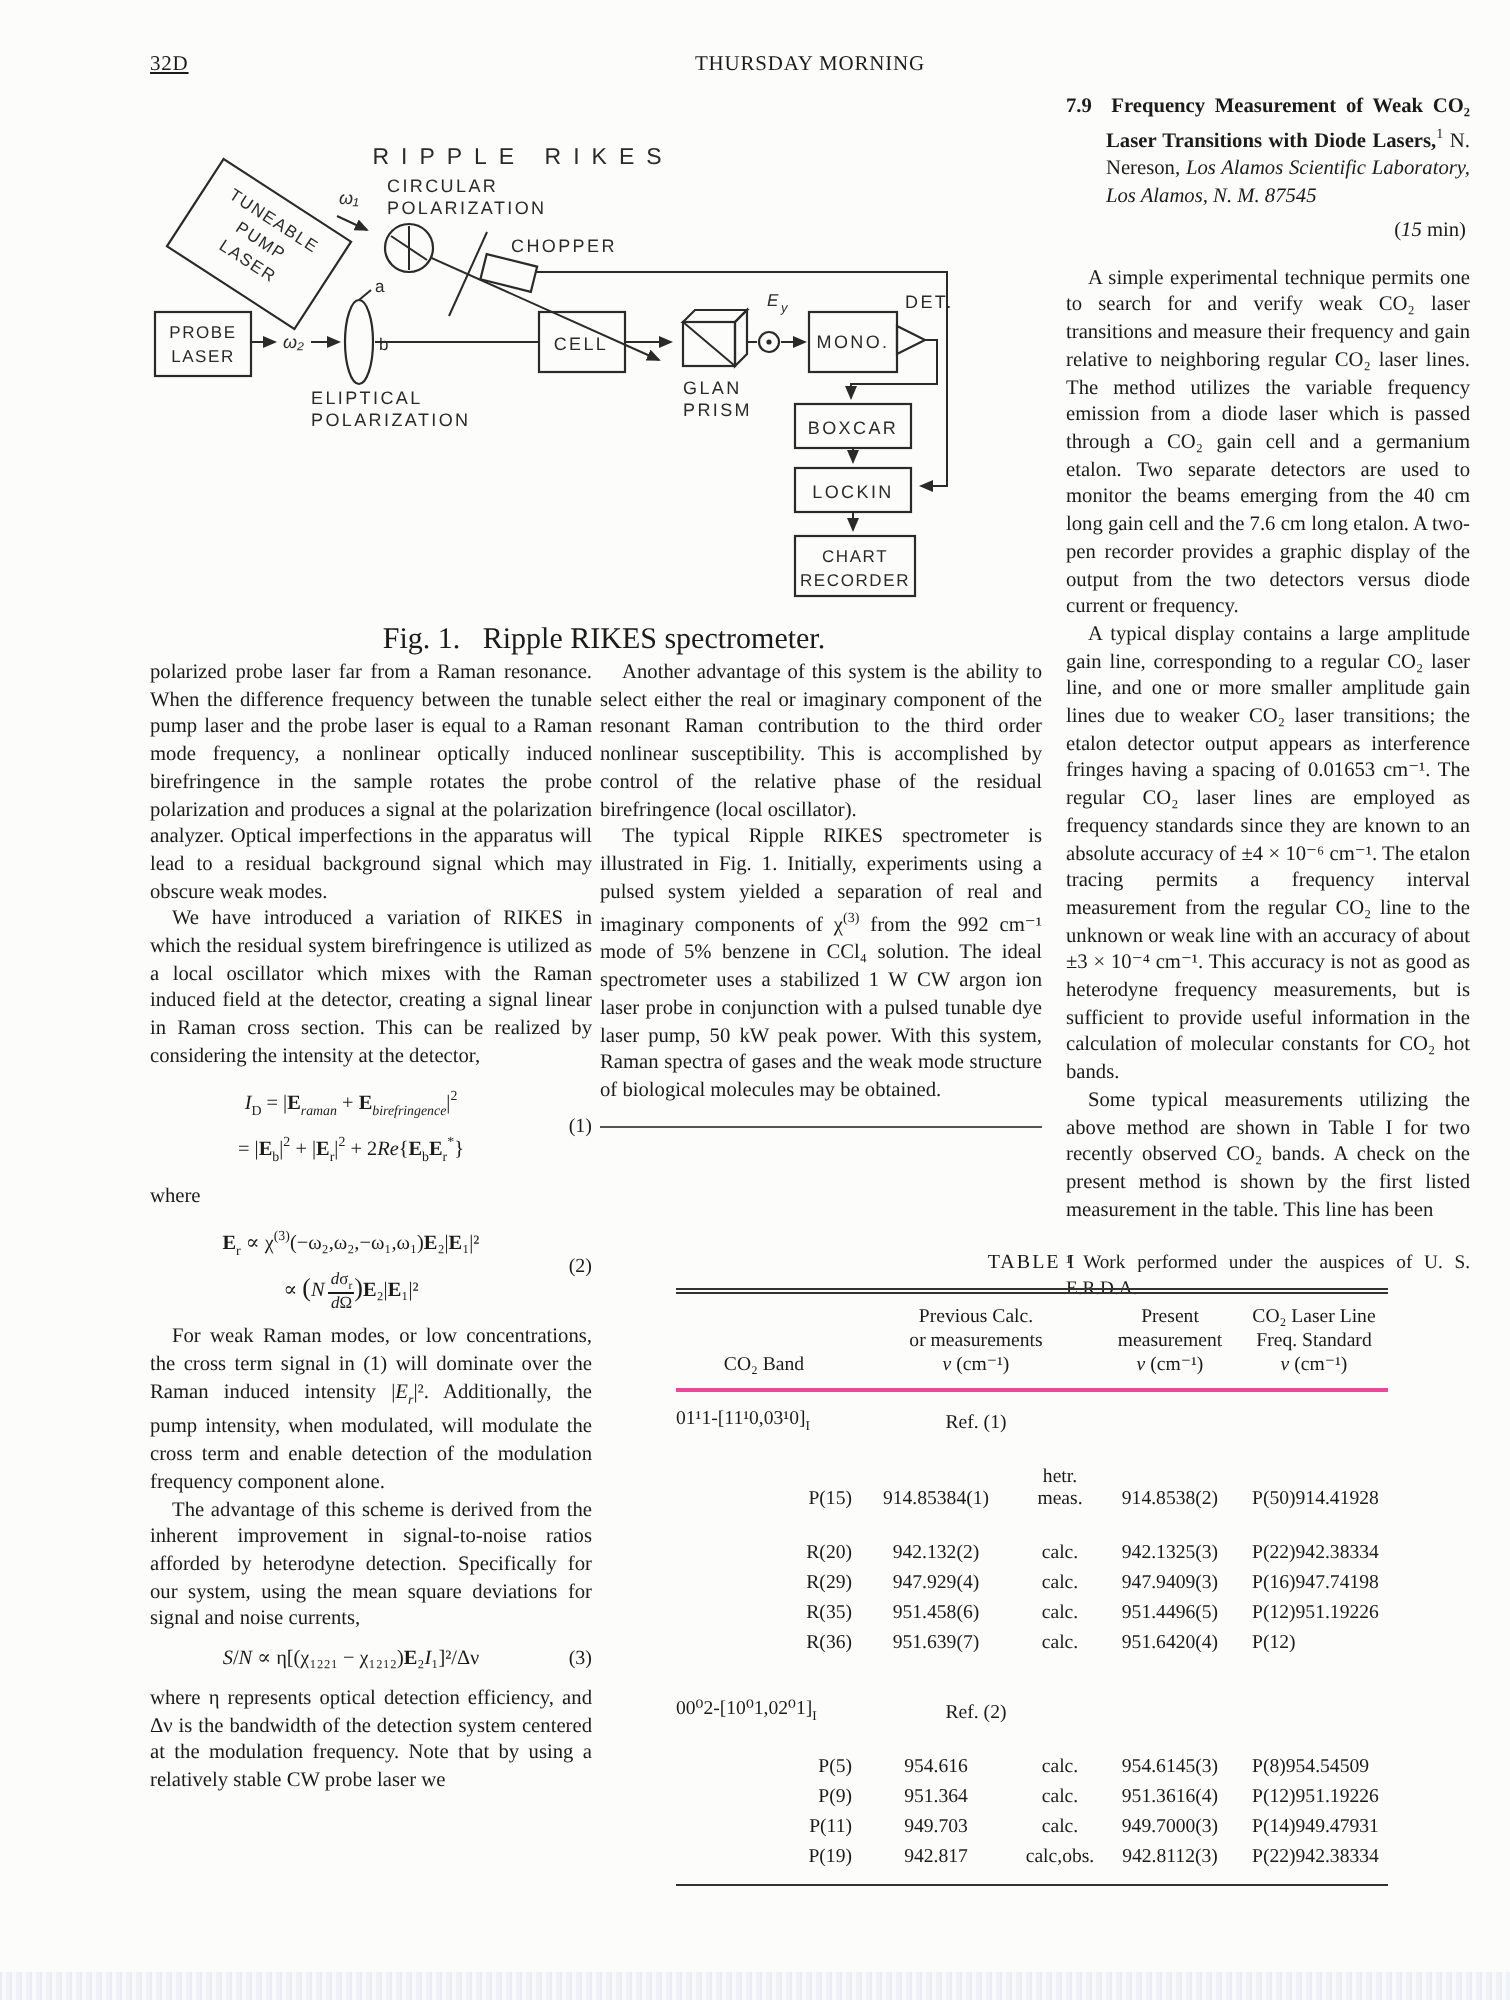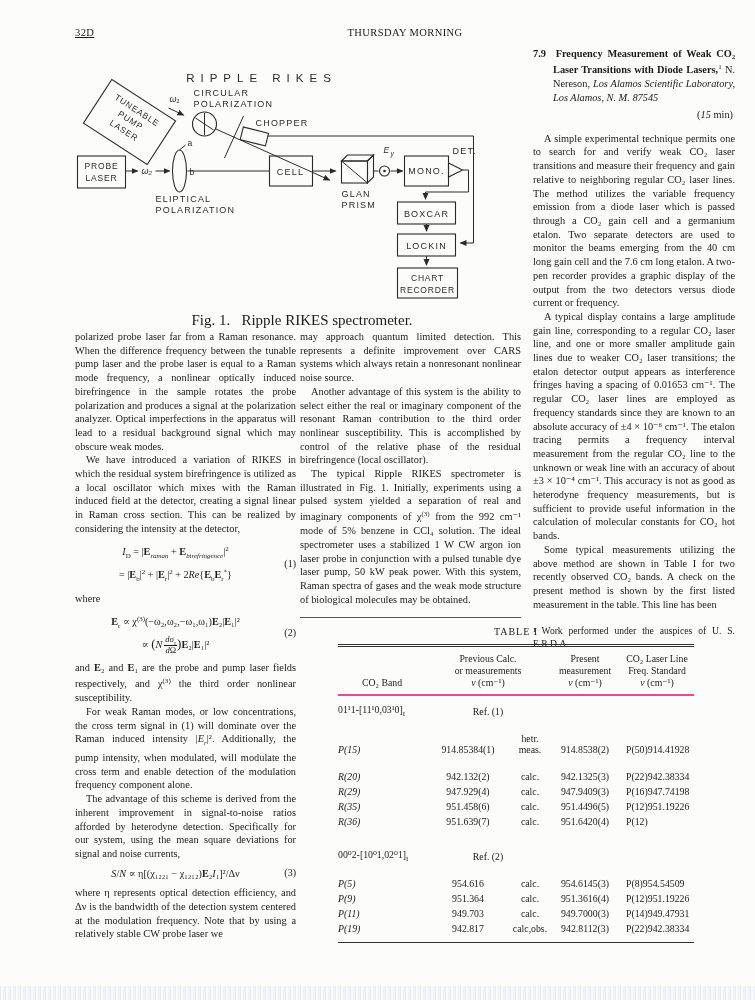--- a/index.html
+++ b/index.html
@@ -40,21 +40,21 @@
   #sec-heading{padding-left:20px;text-indent:-20px;line-height:13.9px;}
   #duration{text-align:right;margin:3px 2px 10px 0;}
   #footnote{margin-top:14px;font-size:9.6px;line-height:12.5px;}
   
   #tablewrap{position:absolute;left:338px;top:626px;width:356px;font-size:9.8px;}
   #table-title{text-align:center;font-size:10px;letter-spacing:1px;margin-bottom:7px;}
   table{border-collapse:collapse;width:356px;border-top:3px double #333;border-bottom:1px solid #333;}
   th,td{font-weight:normal;padding:0;vertical-align:bottom;}
   thead th{padding:6px 0 5px 0;text-align:center;line-height:12px;border-bottom:2px solid #ec4899;}
   col.c-band{width:88px;}col.c-prev{width:84px;}col.c-qual{width:40px;}col.c-pres{width:70px;}col.c-std{width:74px;}
-  td.band{text-align:left;font-style:italic;}
+  td.band{text-align:right;}
   td.prev{text-align:center;}
   td.qual{text-align:center;line-height:11px;}
   td.pres{text-align:center;}
   td.std{text-align:left;padding-left:6px;white-space:nowrap;}
   tr.datarow td{padding-top:2.5px;padding-bottom:1.5px;}
   tr.bandrow td{padding:8px 0 2px 0;text-align:left;white-space:nowrap;}
   tr.bandrow td.ref{text-align:center;}
   tr.gap td{height:12px;}
   tr.endgap td{height:6px;}
   
@@ -165,34 +165,32 @@
       <span class="eq-num">(1)</span>
     </div>
     <p class="where">where</p>
     <div class="eq">
       <div class="lines">
         <div><b>E</b><sub>r</sub> ∝ χ<sup>(3)</sup>(−ω₂,ω₂,−ω₁,ω₁)<b>E</b>₂|<b>E</b>₁|²</div>
         <div>∝ <span style="font-size:13px;">(</span><i>N</i> <span class="frac"><span class="fr-n"><i>d</i>σ<sub>r</sub></span><span class="fr-d"><i>d</i>Ω</span></span><span style="font-size:13px;">)</span><b>E</b>₂|<b>E</b>₁|²</div>
       </div>
       <span class="eq-num">(2)</span>
     </div>
-    <p>and <b>E</b>₂ and <b>E</b>₁ are the probe and pump laser fields respectively, and χ<sup>(3)</sup> the third order nonlinear susceptibility.</p>
     <p class="ind">For weak Raman modes, or low concentrations, the cross term signal in (1) will dominate over the Raman induced intensity |<i>E<sub>r</sub></i>|². Additionally, the pump intensity, when modulated, will modulate the cross term and enable detection of the modulation frequency component alone.</p>
     <p class="ind">The advantage of this scheme is derived from the inherent improvement in signal-to-noise ratios afforded by heterodyne detection. Specifically for our system, using the mean square deviations for signal and noise currents,</p>
     <div class="eq">
       <div class="lines">
         <div><i>S</i>/<i>N</i> ∝ η[(χ₁₂₂₁ − χ₁₂₁₂)<b>E</b>₂<i>I</i>₁]²/Δν</div>
       </div>
       <span class="eq-num">(3)</span>
     </div>
     <p>where η represents optical detection efficiency, and Δν is the bandwidth of the detection system centered at the modulation frequency. Note that by using a relatively stable CW probe laser we</p>
   </div>
 
   <div id="col-mid" class="col">
-    <p>may approach quantum limited detection. This represents a definite improvement over CARS systems which always retain a nonresonant nonlinear noise source.</p>
     <p class="ind">Another advantage of this system is the ability to select either the real or imaginary component of the resonant Raman contribution to the third order nonlinear susceptibility. This is accomplished by control of the relative phase of the residual birefringence (local oscillator).</p>
     <p class="ind">The typical Ripple RIKES spectrometer is illustrated in Fig. 1. Initially, experiments using a pulsed system yielded a separation of real and imaginary components of χ<sup>(3)</sup> from the 992 cm⁻¹ mode of 5% benzene in CCl₄ solution. The ideal spectrometer uses a stabilized 1 W CW argon ion laser probe in conjunction with a pulsed tunable dye laser pump, 50 kW peak power. With this system, Raman spectra of gases and the weak mode structure of biological molecules may be obtained.</p>
     <div id="mid-rule"></div>
   </div>
 
   <div id="col-right" class="col">
     <div id="sec-heading"><b>7.9&nbsp;&nbsp;Frequency Measurement of Weak CO₂ Laser Transitions with Diode Lasers,</b><sup>1</sup> N. Nereson, <i>Los Alamos Scientific Laboratory, Los Alamos, N. M. 87545</i></div>
     <div id="duration">(<i>15</i> min)</div>
     <p class="ind">A simple experimental technique permits one to search for and verify weak CO₂ laser transitions and measure their frequency and gain relative to neighboring regular CO₂ laser lines. The method utilizes the variable frequency emission from a diode laser which is passed through a CO₂ gain cell and a germanium etalon. Two separate detectors are used to monitor the beams emerging from the 40 cm long gain cell and the 7.6 cm long etalon. A two-pen recorder provides a graphic display of the output from the two detectors versus diode current or frequency.</p>
     <p class="ind">A typical display contains a large amplitude gain line, corresponding to a regular CO₂ laser line, and one or more smaller amplitude gain lines due to weaker CO₂ laser transitions; the etalon detector output appears as interference fringes having a spacing of 0.01653 cm⁻¹. The regular CO₂ laser lines are employed as frequency standards since they are known to an absolute accuracy of ±4 × 10⁻⁶ cm⁻¹. The etalon tracing permits a frequency interval measurement from the regular CO₂ line to the unknown or weak line with an accuracy of about ±3 × 10⁻⁴ cm⁻¹. This accuracy is not as good as heterodyne frequency measurements, but is sufficient to provide useful information in the calculation of molecular constants for CO₂ hot bands.</p>

